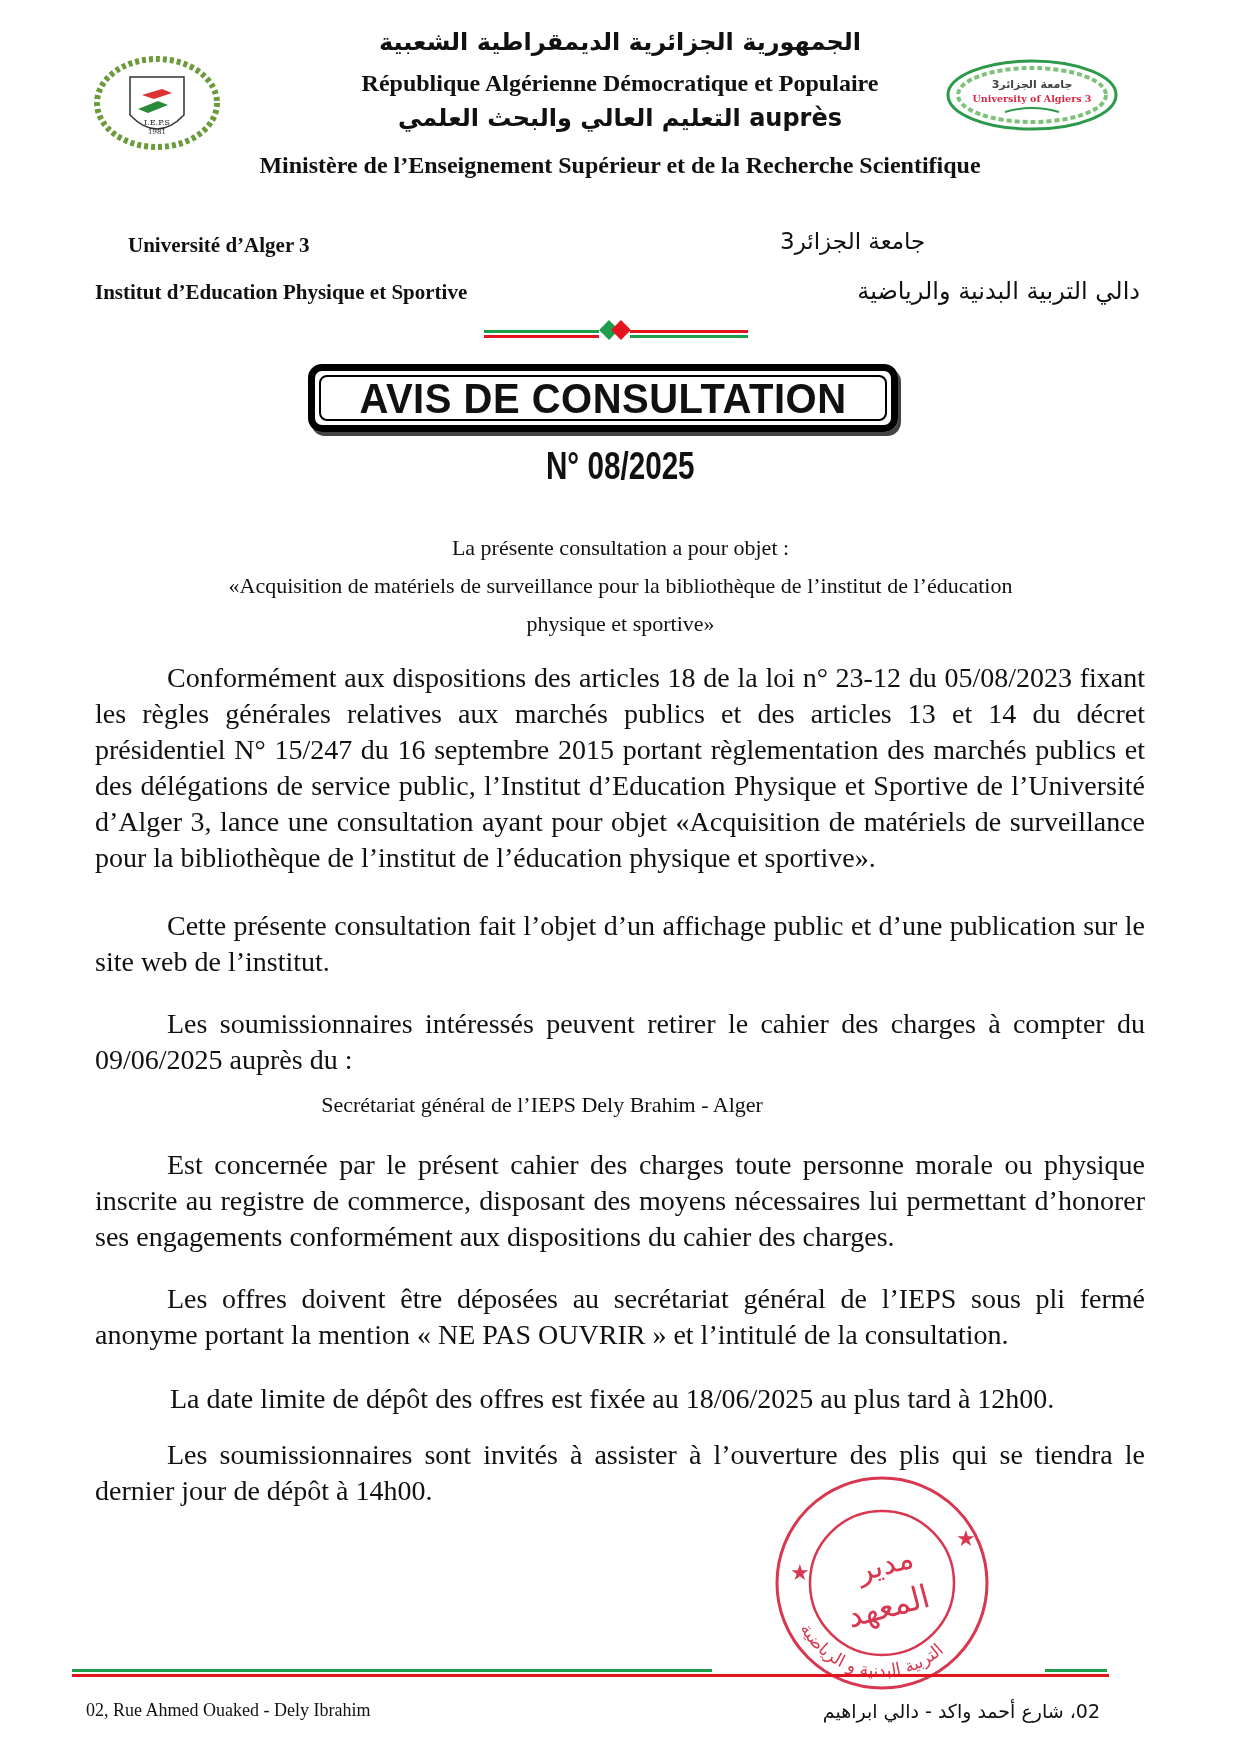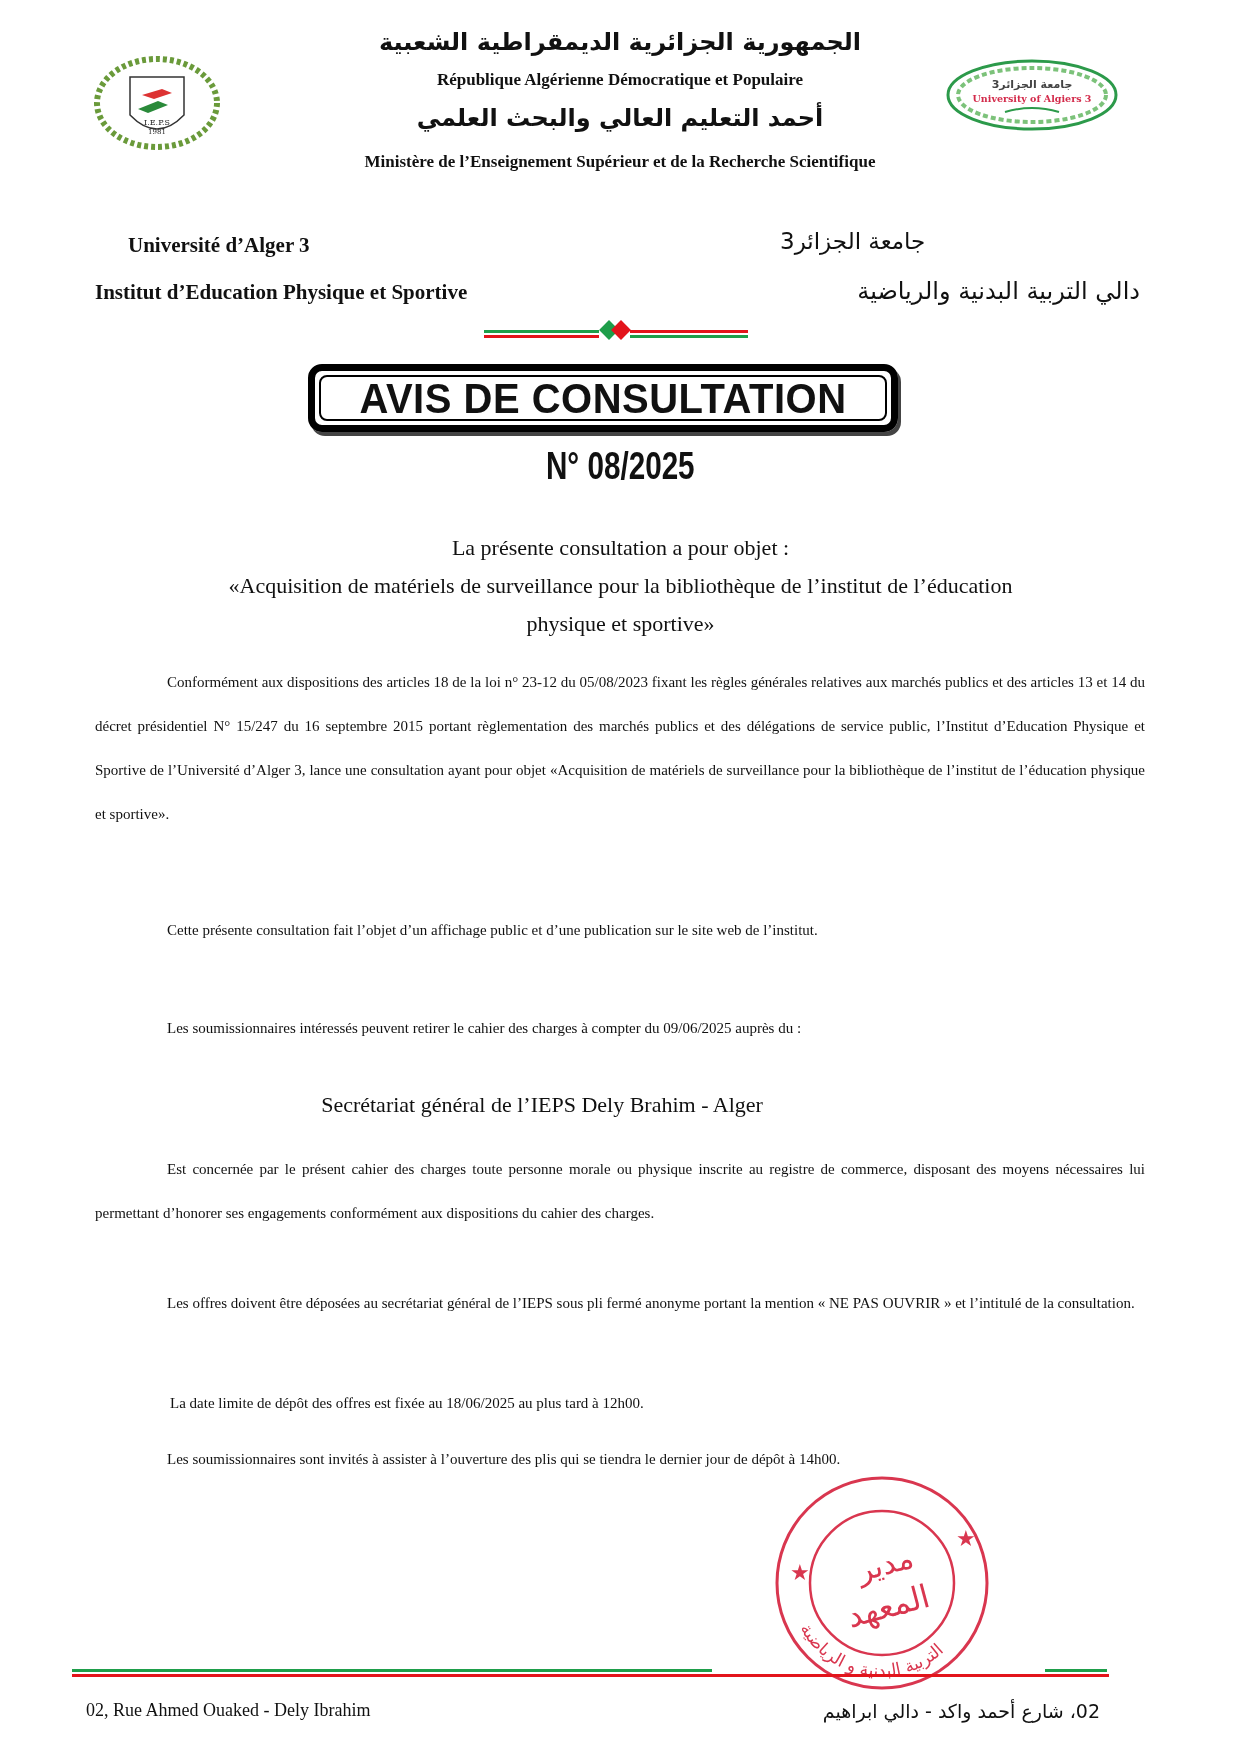--- a/index.html
+++ b/index.html
@@ -1,34 +1,34 @@
 <!DOCTYPE html>
 <html><head>
 <meta charset="utf-8">
 <style>
   html, body { margin:0; padding:0; background:#ffffff; }
   body { width:1241px; height:1755px; position:relative; overflow:hidden;
          font-family:"Liberation Serif","DejaVu Serif",serif; color:#111; }
   .abs { position:absolute; }
   .center { text-align:center; }
   .hdr-ar { font-family:"DejaVu Sans",sans-serif; font-weight:bold; font-size:24px; direction:rtl; }
-  .hdr-fr { font-weight:bold; font-size:17px; }
+  .hdr-fr { font-weight:bold; font-size:24px; }
   .logo { position:absolute; }
   .flag-line { position:absolute; height:3px; }
   .title-box { position:absolute; left:308px; top:364px; width:590px; height:68px;
                border:7px solid #000; border-radius:14px; box-sizing:border-box;
                box-shadow:3px 4px 0 #444; }
   .title-inner { position:absolute; left:4px; top:4px; right:4px; bottom:4px;
                  border:2px solid #000; border-radius:8px;
                  display:flex; align-items:center; justify-content:center; }
   .title-text { font-family:"Liberation Sans",sans-serif; font-weight:bold; font-size:40px;
                 letter-spacing:0.5px; transform:scaleY(1.05); }
   .num { font-family:"Liberation Sans",sans-serif; font-weight:bold; font-size:38px;
          transform:scaleX(0.78); display:inline-block; }
-  .body-text { position:absolute; left:95px; width:1050px; font-size:15px; line-height:44px;
+  .body-text { position:absolute; left:95px; width:1050px; font-size:28px; line-height:36px;
                text-align:justify; }
   .indent { text-indent:72px; }
   .bold { font-weight:normal; }
   .stamp { position:absolute; left:760px; top:1468px; width:245px; height:245px; }
   .footer-text { position:absolute; top:1700px; font-size:18px; }
 </style>
 </head>
 <body>
 
 <div class="logo" style="left:92px;top:55px;width:130px;height:95px;">
@@ -37,21 +37,21 @@
     <path d="M38 22 L92 22 L92 60 Q65 88 38 60 Z" fill="#fff" stroke="#333" stroke-width="1.5"></path>
     <path d="M50 40 L70 34 L80 38 L62 44 Z" fill="#d33"></path>
     <path d="M46 54 L66 46 L76 50 L56 58 Z" fill="#2a8a3a"></path>
     <text x="65" y="70" font-size="8" text-anchor="middle" font-family="DejaVu Serif, serif" fill="#222">I.E.P.S</text>
     <text x="65" y="79" font-size="7" text-anchor="middle" font-family="DejaVu Serif, serif" fill="#222">1981</text>
   </svg>
 </div>
 
 <div class="abs center hdr-ar" style="left:260px;top:28px;width:720px;">الجمهورية الجزائرية الديمقراطية الشعبية</div>
 <div class="abs center hdr-fr" style="left:260px;top:70px;width:720px;">République Algérienne Démocratique et Populaire</div>
-<div class="abs center hdr-ar" style="left:260px;top:104px;width:720px;">أحمد التعليم العالي والبحث العلمي</div>
+<div class="abs center hdr-ar" style="left:260px;top:104px;width:720px;">auprès التعليم العالي والبحث العلمي</div>
 <div class="abs center hdr-fr" style="left:120px;top:152px;width:1000px;">Ministère de l’Enseignement Supérieur et de la Recherche Scientifique</div>
 
 <div class="logo" style="left:945px;top:58px;width:175px;height:75px;">
   <svg width="175" height="75" viewBox="0 0 175 75">
     <ellipse cx="87" cy="37" rx="84" ry="34" fill="#fff" stroke="#2c9a4a" stroke-width="3"></ellipse>
     <ellipse cx="87" cy="37" rx="74" ry="27" fill="none" stroke="#7cc27a" stroke-width="4" stroke-dasharray="5 3"></ellipse>
     <text x="87" y="30" font-size="11" text-anchor="middle" font-family="DejaVu Sans, sans-serif" fill="#444" font-weight="bold">جامعة الجزائر3</text>
     <text x="87" y="44" font-size="9.5" text-anchor="middle" font-family="DejaVu Serif, serif" fill="#d32a4a" font-weight="bold">University of Algiers 3</text>
     <path d="M60 54 Q87 46 114 54" stroke="#2c9a4a" stroke-width="2" fill="none"></path>
   </svg>

